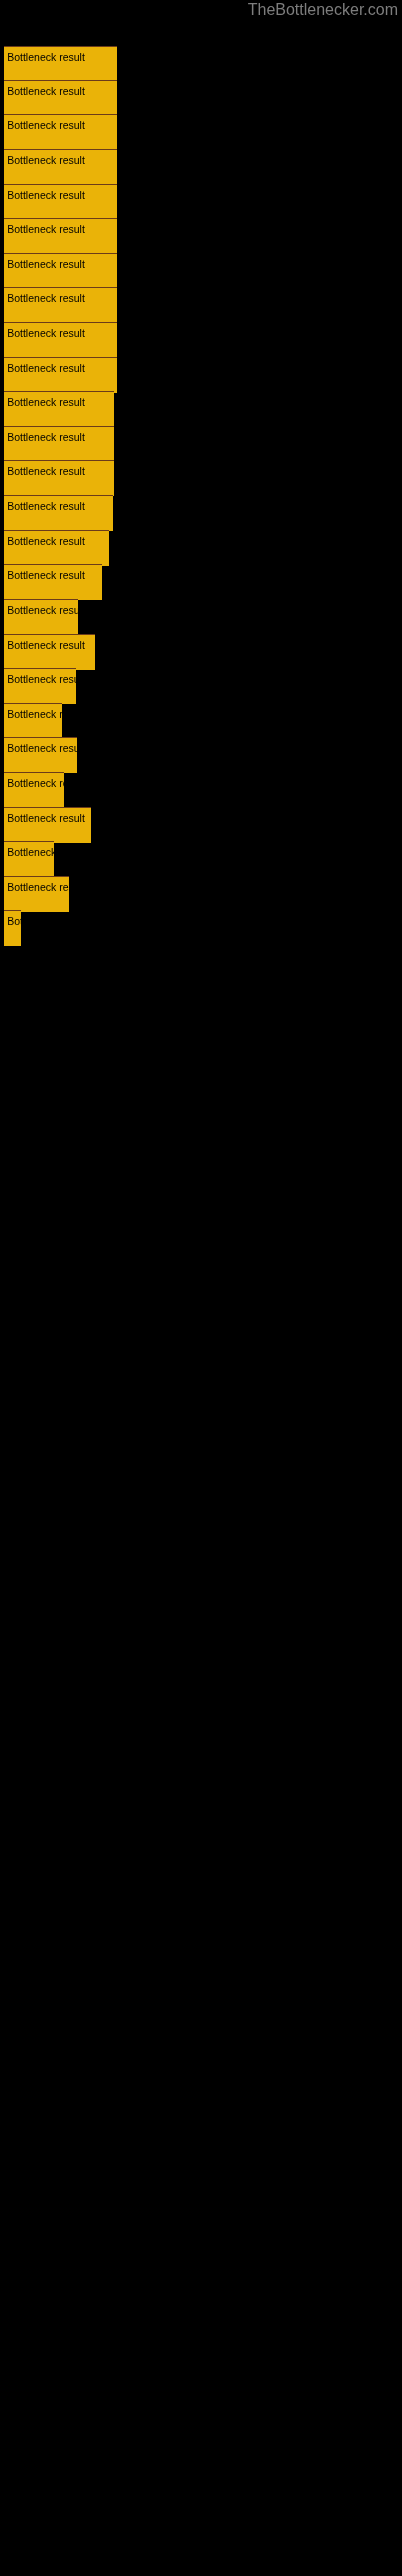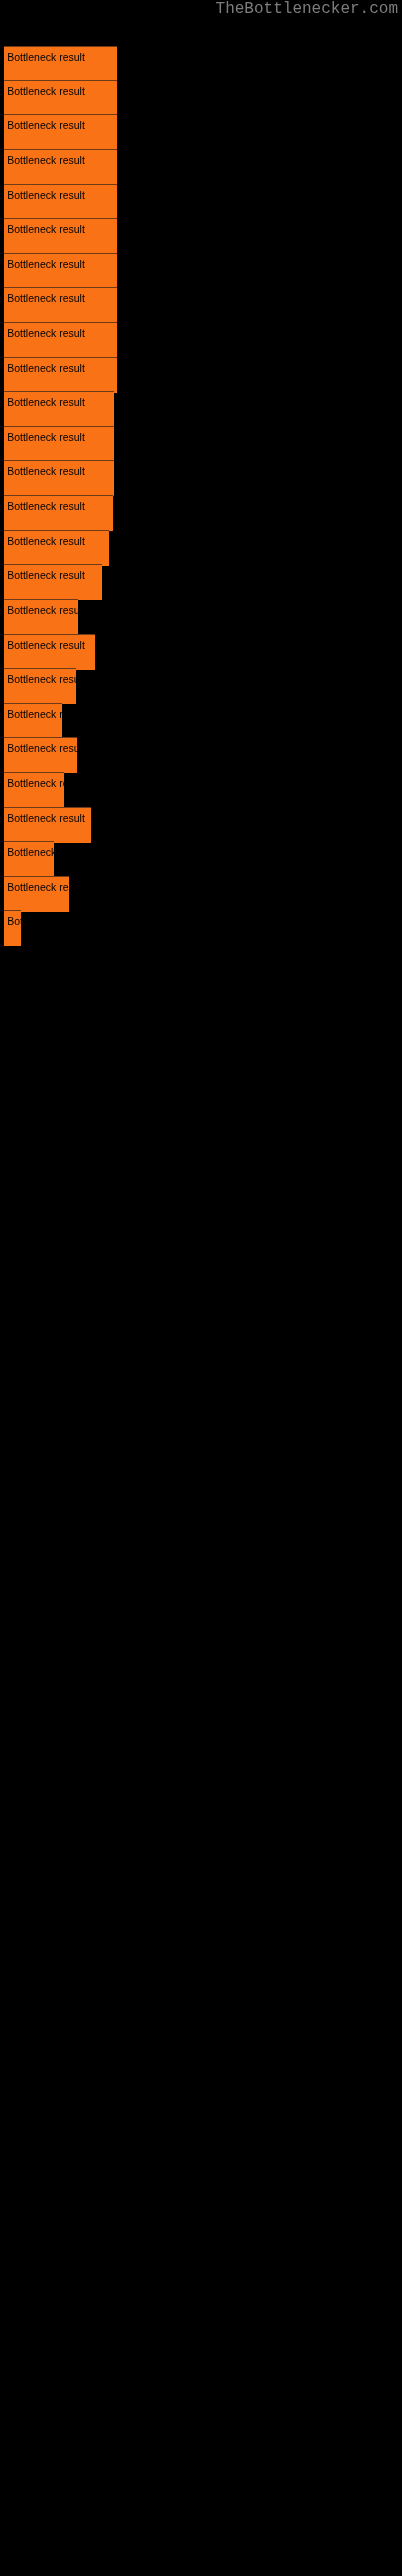--- a/index.html
+++ b/index.html
@@ -16,21 +16,21 @@
   }
 
   .site-title {
     position: absolute;
     top: 0px;
     left: 0;
     width: 398px;
     text-align: right;
     color: #7d7d7d;
     font-size: 16px;
-    font-family: Liberation Mono, monospace;
+    font-family: Liberation Sans, sans-serif;
     line-height: 19.3px;
     letter-spacing: 0px;
     white-space: nowrap;
   }
 
   .chart-area {
     position: absolute;
     top: 0;
     left: 0;
     width: 403px;
@@ -41,21 +41,21 @@
     position: absolute;
     left: 4px;
     height: 20px;
   }
 
   .bar {
     position: absolute;
     left: 0;
     top: 0;
     height: 36px;
-    background: #f97316;
+    background: #eab308;
     border-top: 0.8px solid #6b3b1a;
     box-sizing: border-box;
     overflow: hidden;
   }
 
   .bar-label {
     position: absolute;
     left: 3.2px;
     top: 0px;
     height: 20px;

